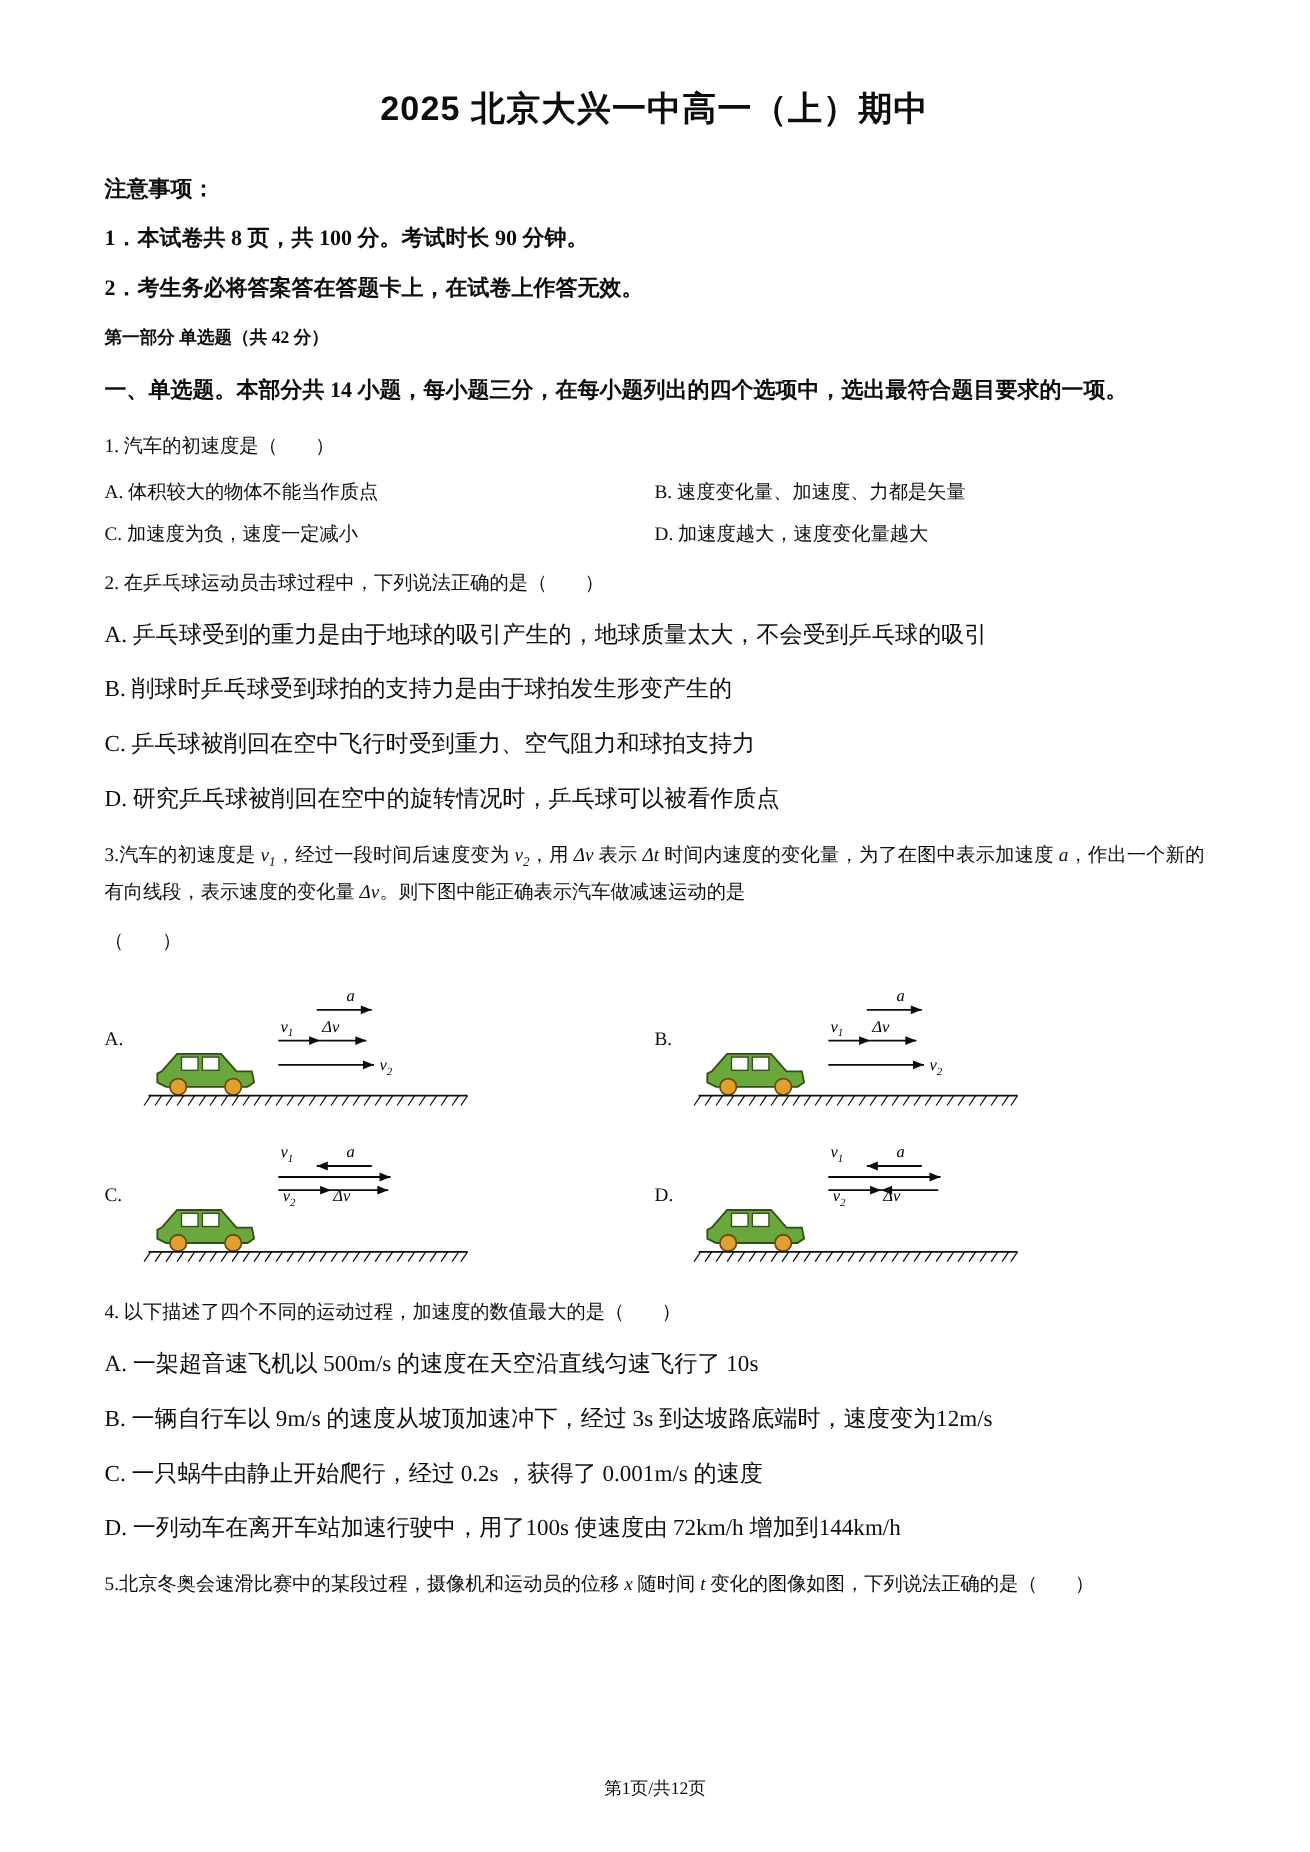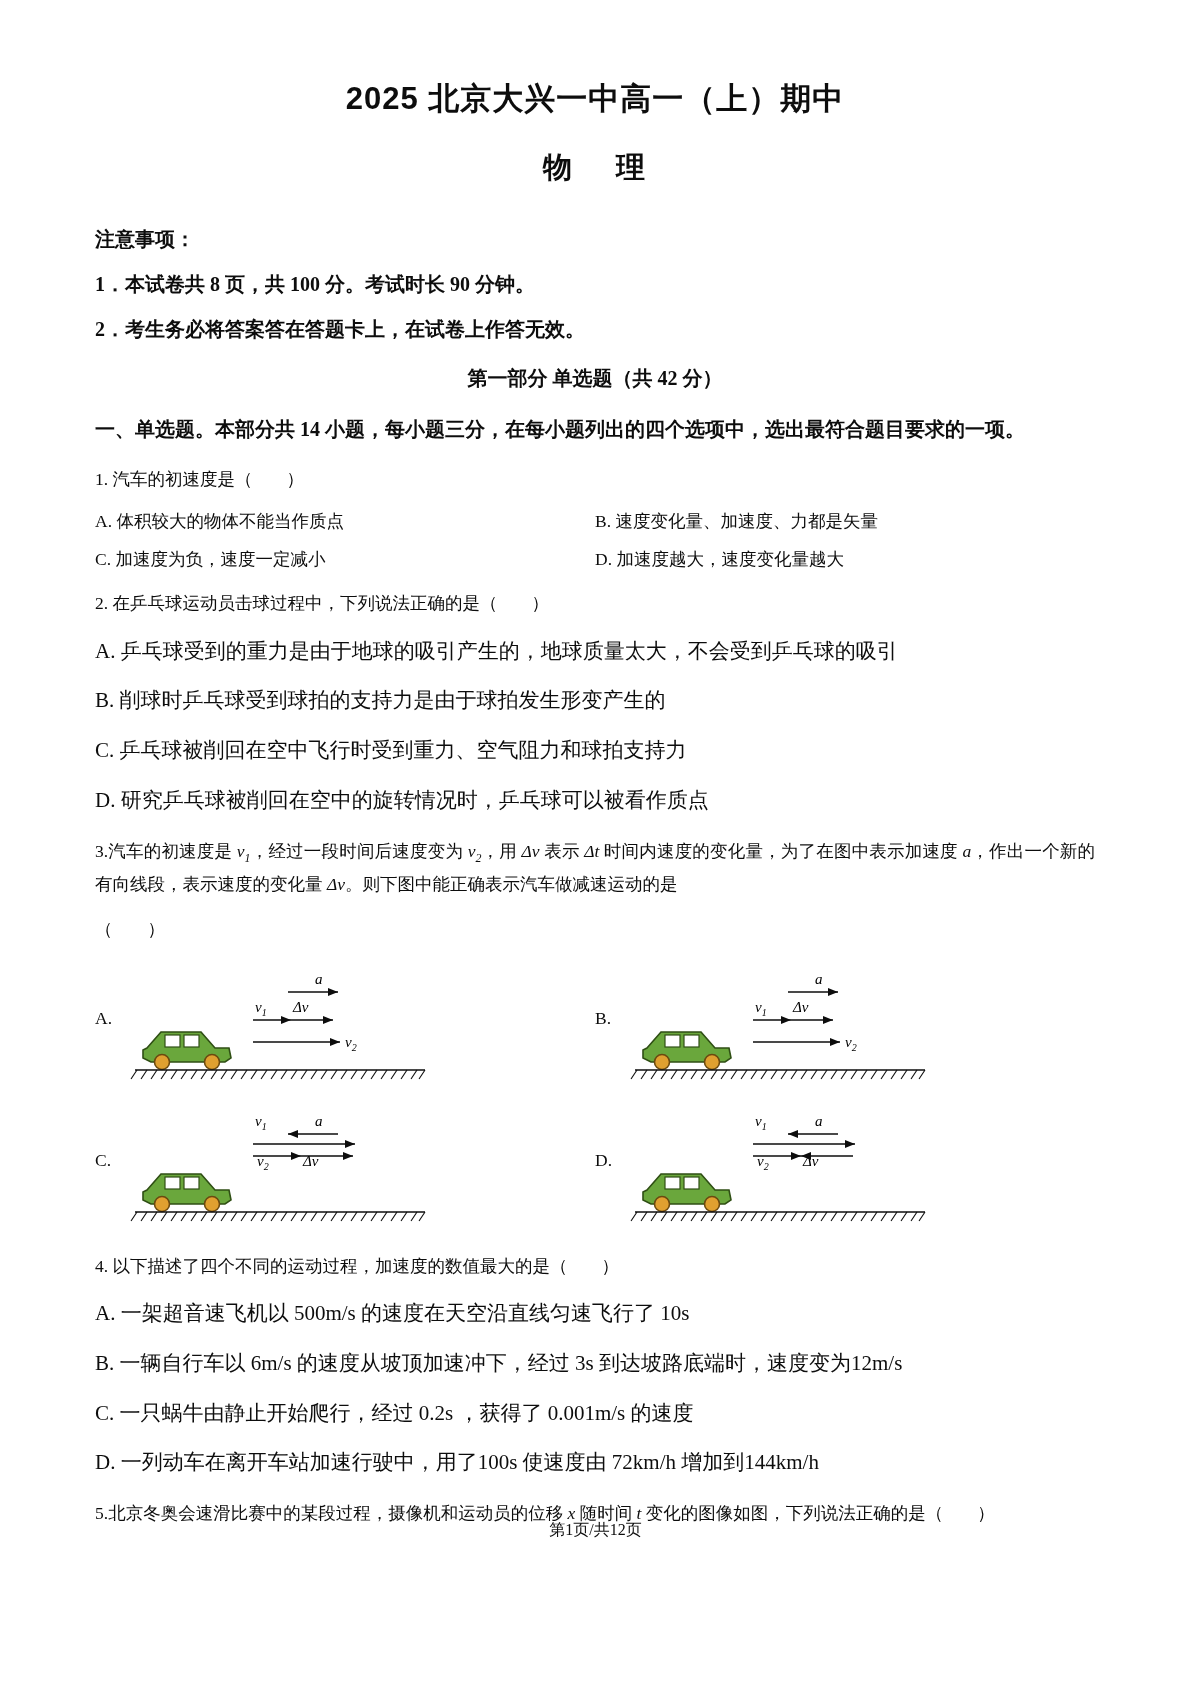--- a/index.html
+++ b/index.html
@@ -56,22 +56,22 @@
     margin: 38px 0 0 0;
   }
   .notice-line {
     font-size: 20px;
     font-weight: bold;
     margin: 18px 0 0 0;
   }
 
   
   .part-heading {
-    text-align: center;
-    font-size: 20px;
+    text-align: left;
+    font-size: 16px;
     font-weight: bold;
     margin: 22px 0 0 0;
   }
   .section-intro {
     font-size: 20px;
     font-weight: bold;
     margin: 20px 0 0 0;
     line-height: 1.75;
     text-align: justify;
   }
@@ -119,36 +119,33 @@
     width: 30px;
     flex: 0 0 30px;
     padding-top: 46px;
   }
   .fig-svg { display: block; }
 
   
   .footer {
     position: absolute;
     left: 0;
-    top: 1520px;
+    top: 1616px;
     width: 1191px;
     text-align: center;
     font-size: 16px;
   }
 </style>
 </head>
 <body>
 
 <div class="page">
   <div class="content">
 
     <div class="doc-title">2025 北京大兴一中高一（上）期中</div>
-    <div class="doc-subtitle">
-      <span>物</span><span class="subtitle-gap"></span><span>理</span>
-    </div>
 
     <div class="notice-head">注意事项：</div>
     <div class="notice-line">1．本试卷共 8 页，共 100 分。考试时长 90 分钟。</div>
     <div class="notice-line">2．考生务必将答案答在答题卡上，在试卷上作答无效。</div>
 
     <div class="part-heading">第一部分 单选题（共 42 分）</div>
     <div class="section-intro">一、单选题。本部分共 14 小题，每小题三分，在每小题列出的四个选项中，选出最符合题目要求的一项。</div>
 
     <div class="q-stem">
       <span>1.</span>
@@ -424,21 +421,21 @@
         </svg>
       </div>
 
     </div>
 
     <div class="q-stem">
       <span>4.</span>
       <span>以下描述了四个不同的运动过程，加速度的数值最大的是（</span><span class="blank"></span><span>）</span>
     </div>
     <div class="opt-full">A. 一架超音速飞机以 500m/s 的速度在天空沿直线匀速飞行了 10s</div>
-    <div class="opt-full">B. 一辆自行车以 6m/s 的速度从坡顶加速冲下，经过 3s 到达坡路底端时，速度变为12m/s</div>
+    <div class="opt-full">B. 一辆自行车以 9m/s 的速度从坡顶加速冲下，经过 3s 到达坡路底端时，速度变为12m/s</div>
     <div class="opt-full">C. 一只蜗牛由静止开始爬行，经过 0.2s ，获得了 0.001m/s 的速度</div>
     <div class="opt-full">D. 一列动车在离开车站加速行驶中，用了100s 使速度由 72km/h 增加到144km/h</div>
 
     <div class="q-stem">
       <span>5.</span><span>北京冬奥会速滑比赛中的某段过程，摄像机和运动员的位移 </span><span class="v">x</span><span> 随时间 </span><span class="v">t</span><span> 变化的图像如图，下列说法正确的是（</span><span class="blank"></span><span>）</span>
     </div>
 
   </div>
 
   <div class="footer">第1页/共12页</div>

